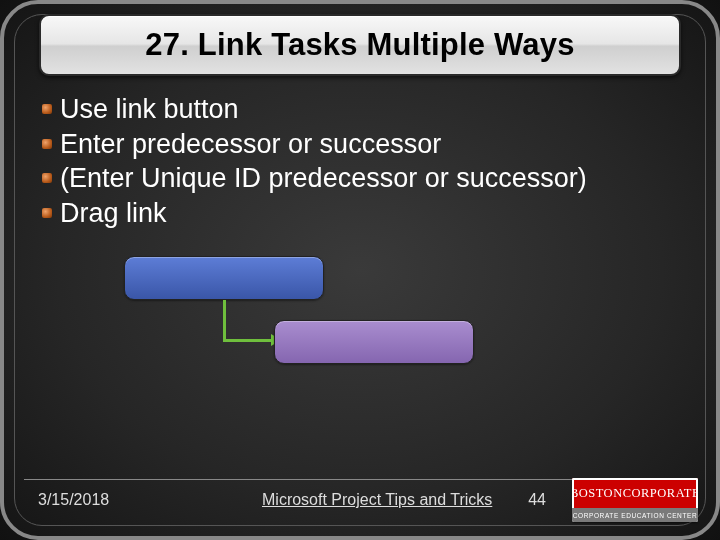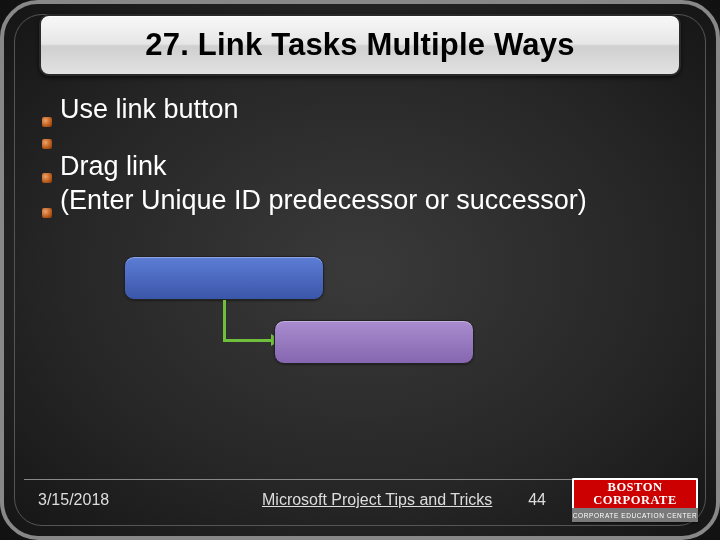--- a/index.html
+++ b/index.html
@@ -47,21 +47,21 @@
   }
   .content {
     position: absolute;
     top: 88px;
     left: 38px;
     right: 38px;
     color: #fff;
   }
   .bullet-row {
     display: flex;
-    align-items: flex-end;
+    align-items: flex-start;
     gap: 8px;
     font-size: 27px;
     line-height: 1.28;
     color: #fff;
   }
   .bullet-dot {
     width: 10px;
     height: 10px;
     margin-top: 12px;
     flex: 0 0 10px;
@@ -143,25 +143,25 @@
     height: 44px;
     background: #fff;
     border-radius: 2px;
     box-shadow: 0 1px 2px rgba(0,0,0,0.5);
     overflow: hidden;
   }
   .logo-top {
     height: 30px;
     background: #c00;
     color: #fff;
-    font-weight: 700;
+    font-weight: 400;
     font-size: 12.5px;
     letter-spacing: 0.5px;
     display: flex;
-    flex-direction: column;
+    flex-direction: row;
     align-items: center;
     justify-content: center;
     line-height: 1.05;
     border: 2px solid #fff;
     border-bottom: none;
     font-family: Georgia, 'Times New Roman', serif;
   }
   .logo-bottom {
     height: 14px;
     background: #7a7a7a;
@@ -183,28 +183,29 @@
     <span>27. Link Tasks Multiple Ways</span>
   </div>
 
   <div class="content">
     <div class="bullet-row">
       <div class="bullet-dot"></div>
       <div>Use link button</div>
     </div>
     <div class="bullet-row">
       <div class="bullet-dot"></div>
+      <div>Enter predecessor or successor</div>
+    </div>
+    <div class="bullet-row">
+      <div class="bullet-dot"></div>
+      <div>(Enter Unique ID predecessor or successor)</div>
     </div>
     <div class="bullet-row">
       <div class="bullet-dot"></div>
       <div>Drag link</div>
-    </div>
-    <div class="bullet-row">
-      <div class="bullet-dot"></div>
-      <div>(Enter Unique ID predecessor or successor)</div>
     </div>
   </div>
 
   <div class="diagram">
     <div class="task-box task-blue"></div>
     <div class="link-line"></div>
     <div class="link-arrow"></div>
     <div class="task-box task-purple"></div>
   </div>
 

